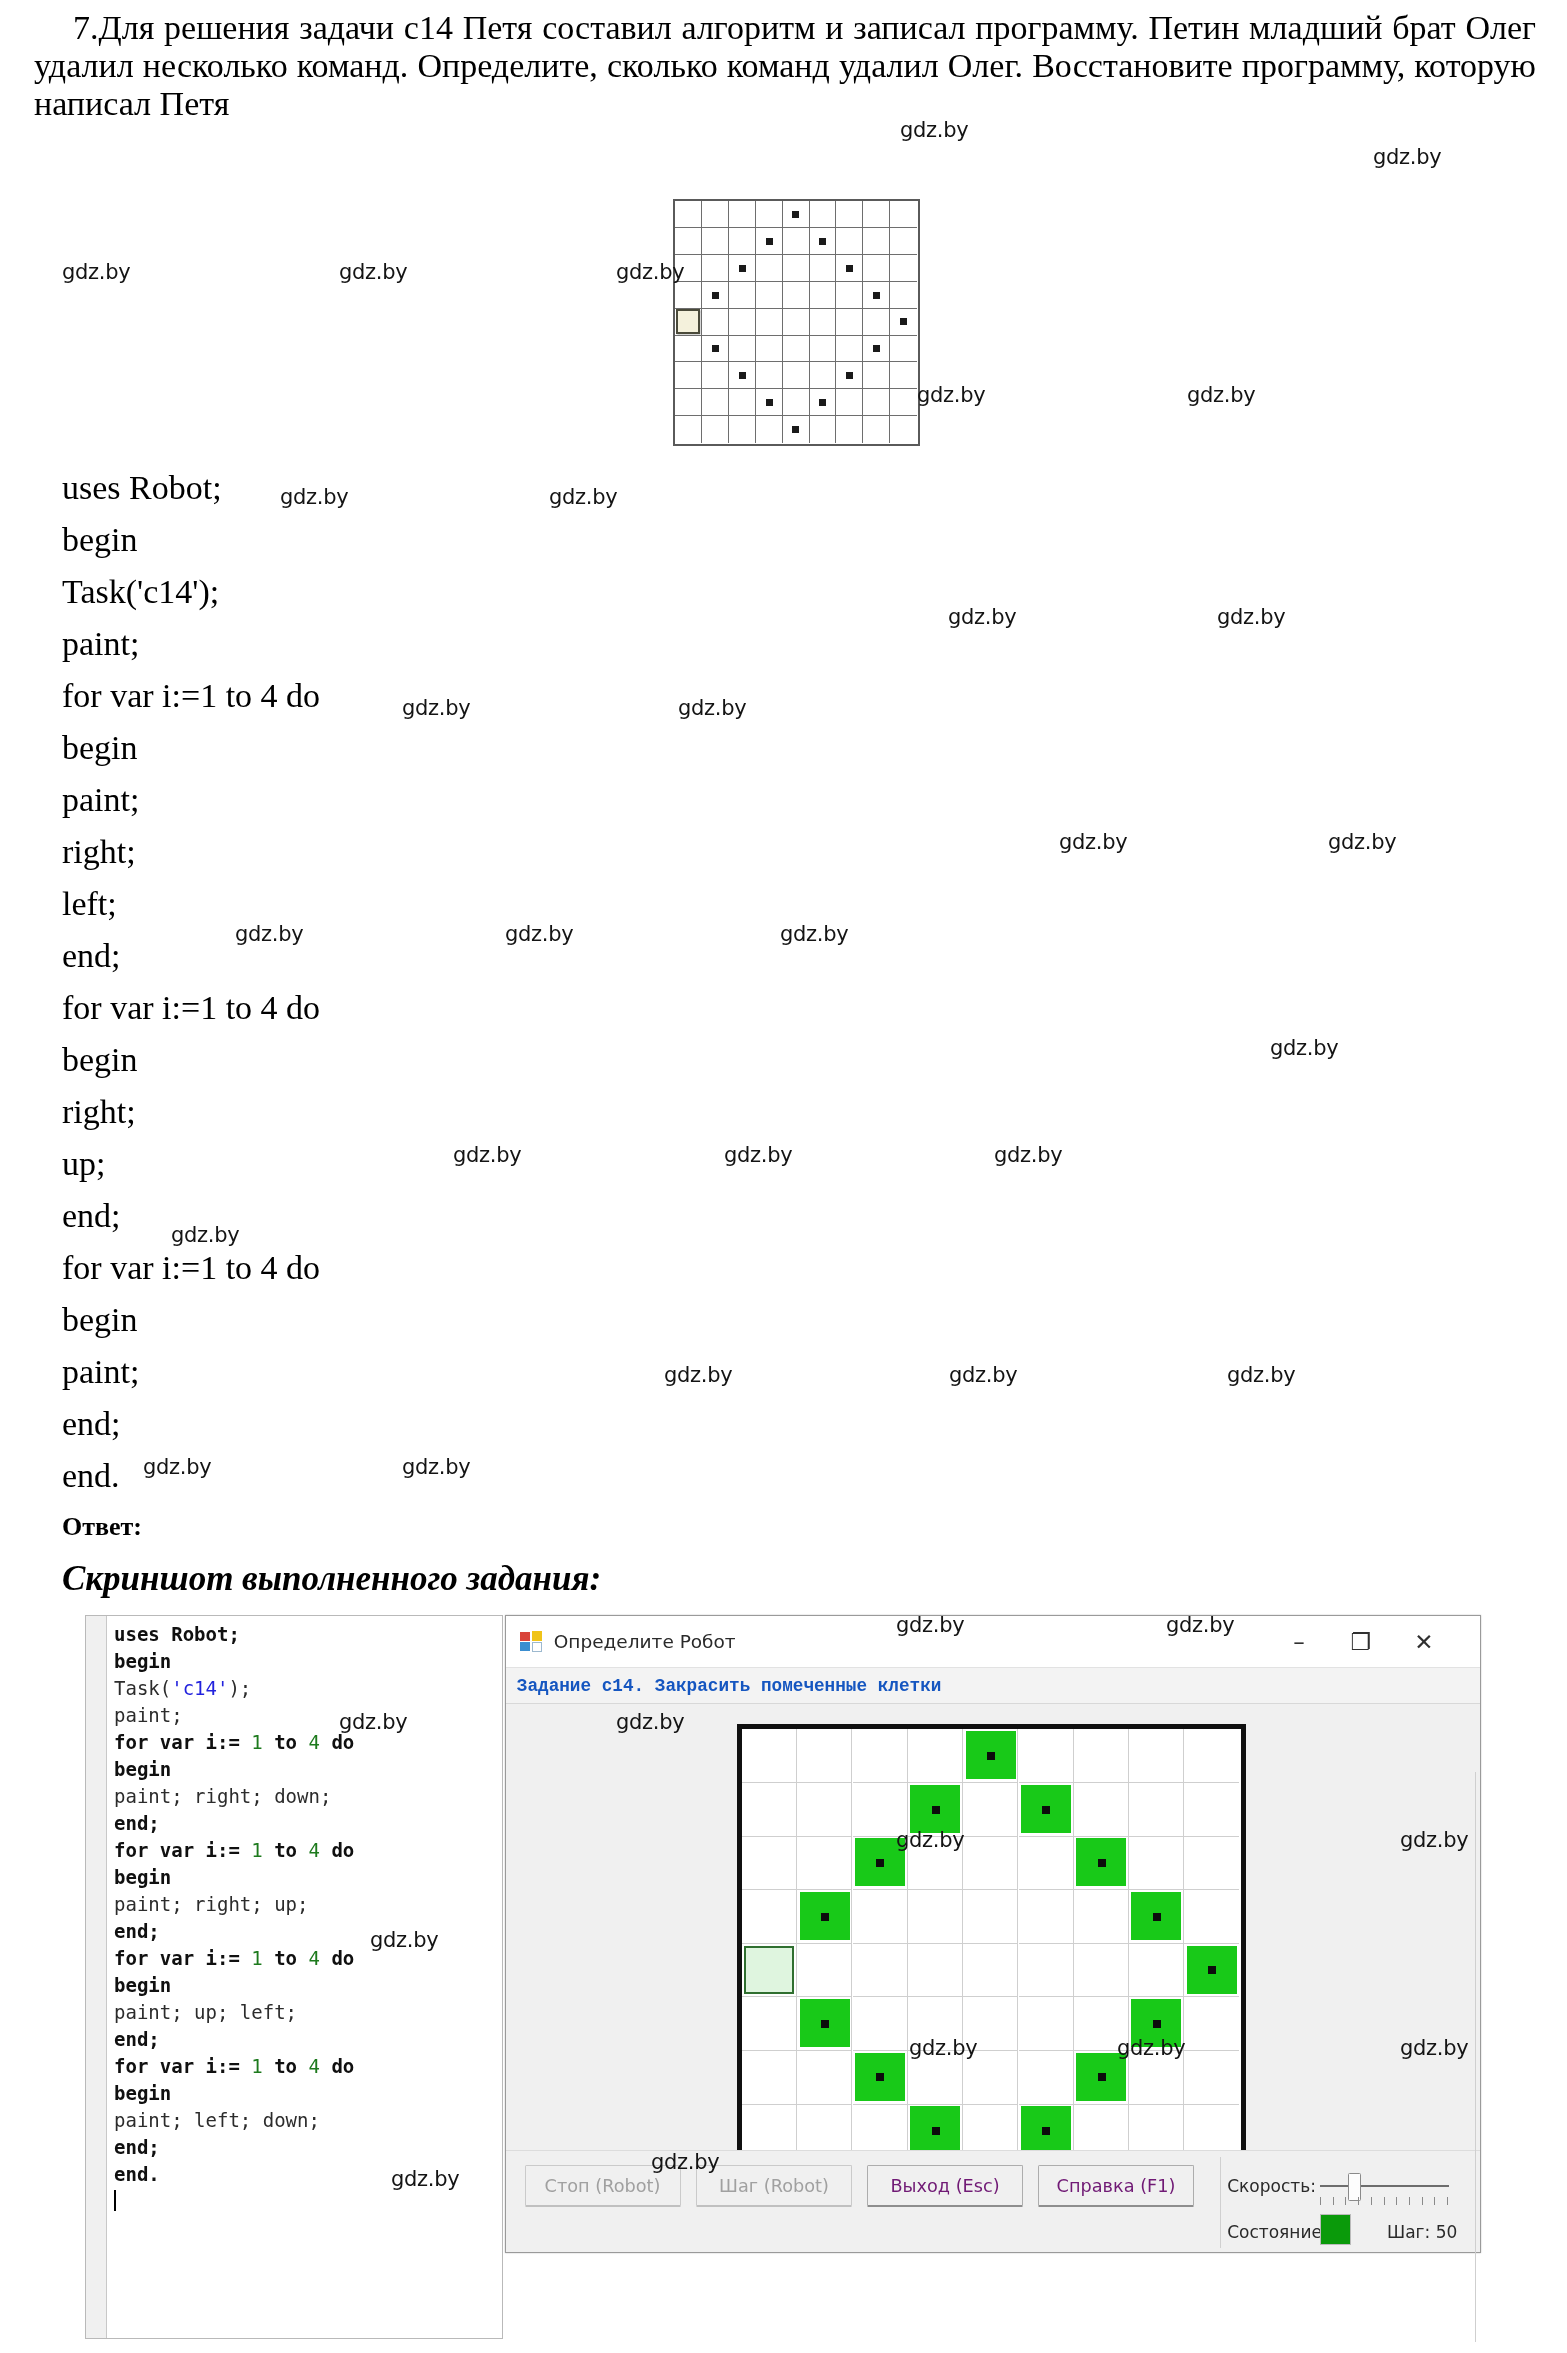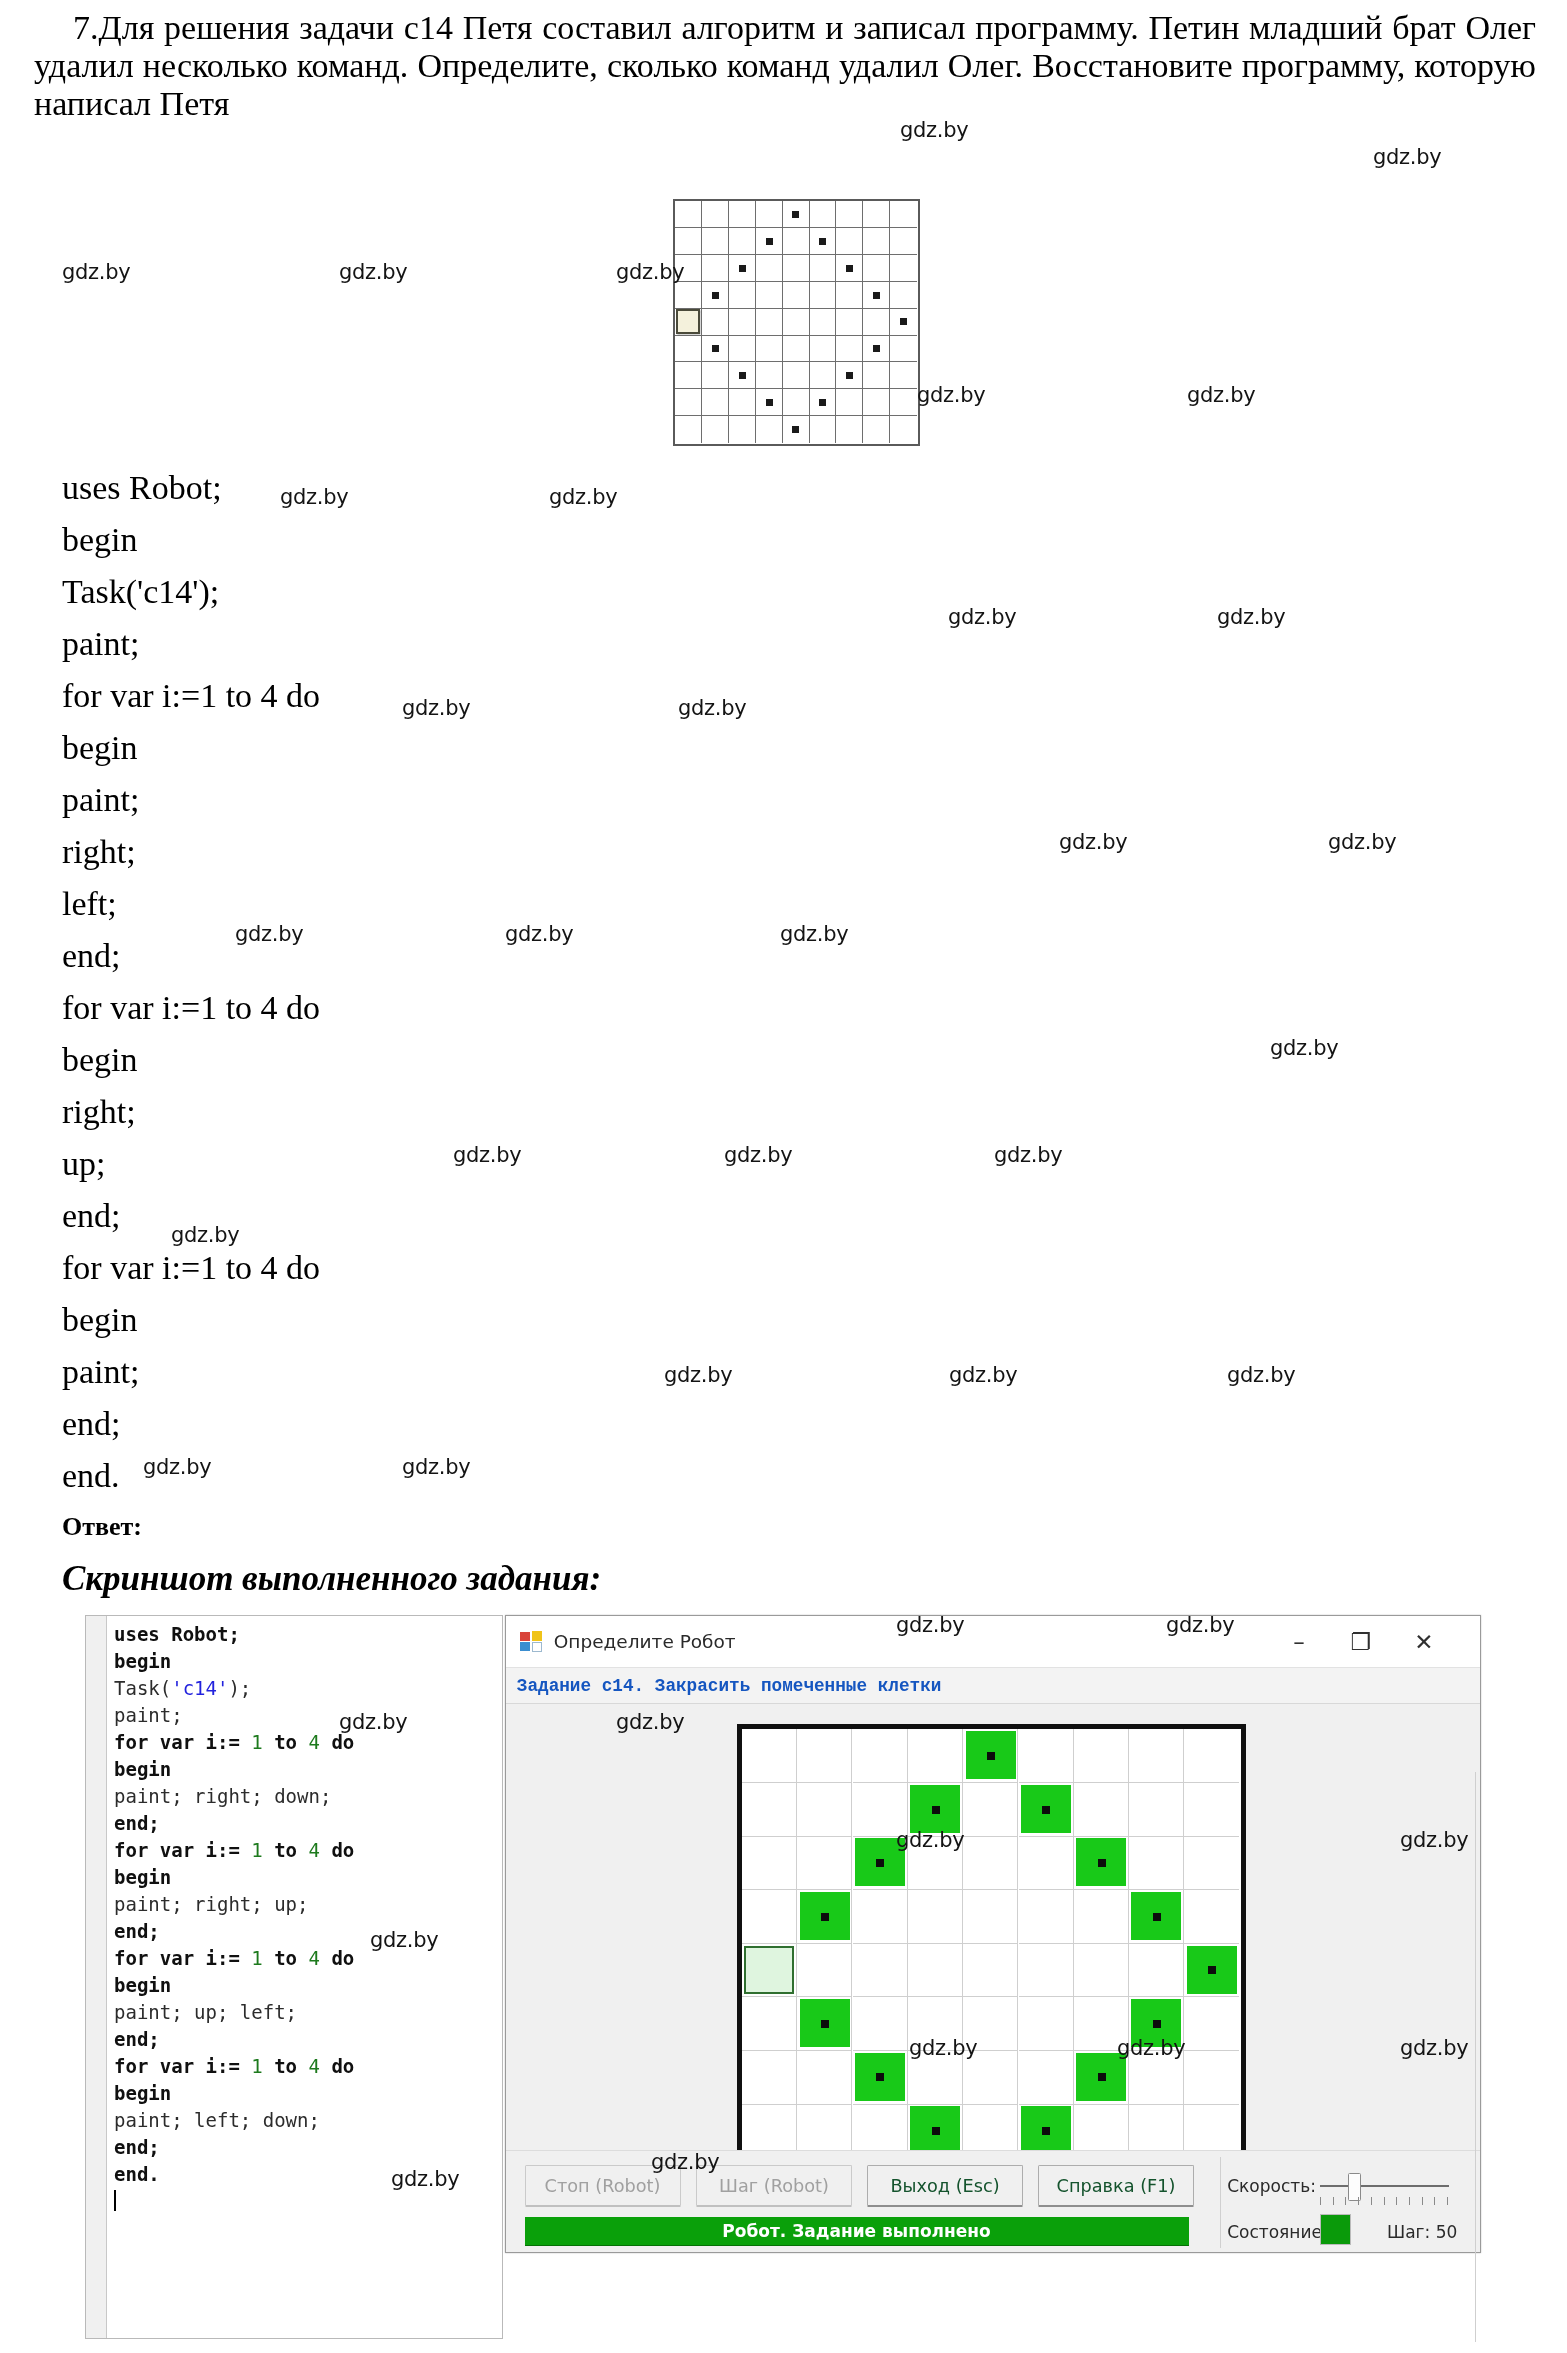--- a/index.html
+++ b/index.html
@@ -76,21 +76,21 @@
   #field .gdot{position:absolute;width:7.7px;height:7.7px;background:#0c0c0c;}
   #field .frobot{position:absolute;background:#dff5df;border:2.3px solid #2f6f2f;
       box-sizing:border-box;}
 
   
   #controls{position:absolute;left:0;bottom:0;width:100%;height:102px;
       background:#f0f0f0;border-top:0.8px solid #dcdcdc;box-sizing:border-box;}
   .ctlbtn{position:absolute;top:14px;height:39px;background:#f0f0f0;
       border:0.8px solid #adadad;border-bottom:2.3px solid #8e8e8e;
       border-radius:1.5px;display:flex;align-items:center;justify-content:center;
-      font-family:"DejaVu Sans",sans-serif;font-size:17.7px;color:#14532d;}
+      font-family:"DejaVu Sans",sans-serif;font-size:17.7px;color:#701a75;}
   .ctlbtn.disabled{color:#a0a0a0;border-color:#cacaca;border-bottom-color:#c0c0c0;}
   #statusbar{position:absolute;left:18.5px;top:66px;width:664px;height:28px;
       background:#0aa00a;border-bottom:1.5px solid #067006;display:flex;
       align-items:center;justify-content:center;
       font-family:"DejaVu Sans",sans-serif;font-size:17px;font-weight:bold;color:#fff;}
   #rightpanel{position:absolute;right:12px;top:6.2px;width:247px;height:91px;
       border-left:0.8px solid #d0d0d0;}
   #speedlabel{position:absolute;left:6.2px;top:18.5px;
       font-family:"DejaVu Sans",sans-serif;font-size:17px;color:#2a2a2a;}
   #slidertrack{position:absolute;left:99px;top:28px;width:129px;height:2.3px;background:#6d6d6d;}
@@ -378,21 +378,20 @@
         <div class="green" style="left: 224px; top: 431px; width: 50px; height: 48px; background: rgb(24, 201, 24);"></div>
         <div class="gdot" style="left: 245px; top: 452px;"></div>
         <div class="frobot" style="left: 2.3px; top: 217px; width: 50px; height: 48px;"></div>
       </div>
 
     <div id="controls">
       <div class="ctlbtn disabled" style="left:18.5px;width:154px;">Стоп (Robot)</div>
       <div class="ctlbtn disabled" style="left:190px;width:154px;">Шаг (Robot)</div>
       <div class="ctlbtn" style="left:361px;width:154px;">Выход (Esc)</div>
       <div class="ctlbtn" style="left:532px;width:154px;">Справка (F1)</div>
-      <div id="statusbar">Робот. Задание выполнено</div>
 
       <div id="rightpanel">
         <span id="speedlabel">Скорость:</span>
         <div id="slidertrack"></div>
         <div id="sliderthumb"></div>
         <div id="ticks">
             <i style="left: 0px;"></i>
             <i style="left: 12.7px;"></i>
             <i style="left: 25.4px;"></i>
             <i style="left: 38px;"></i>

